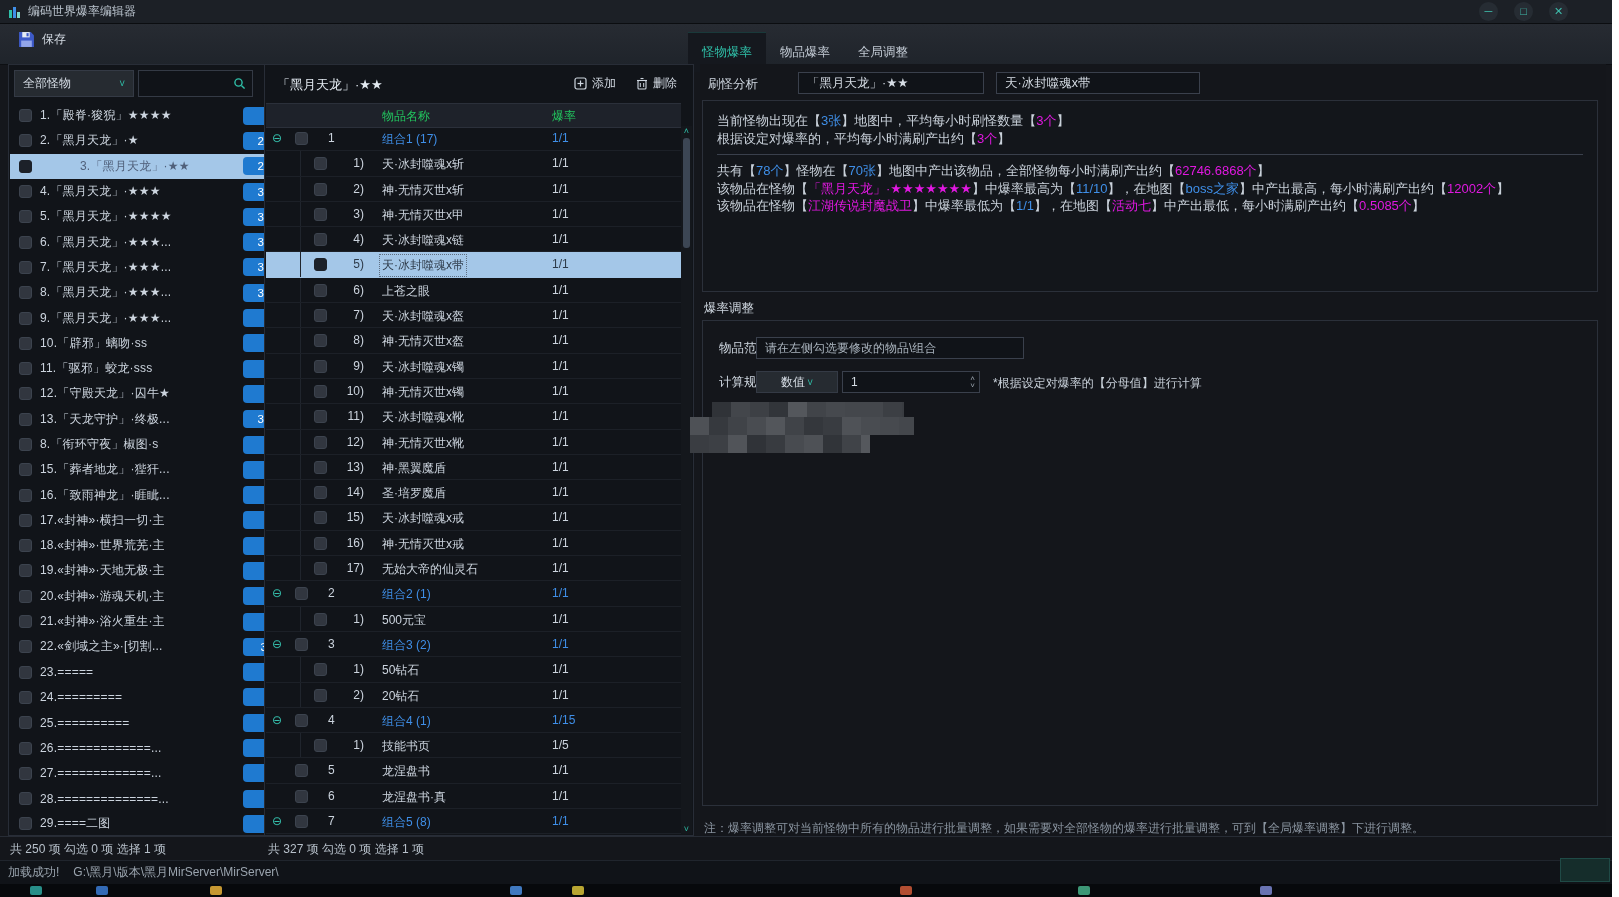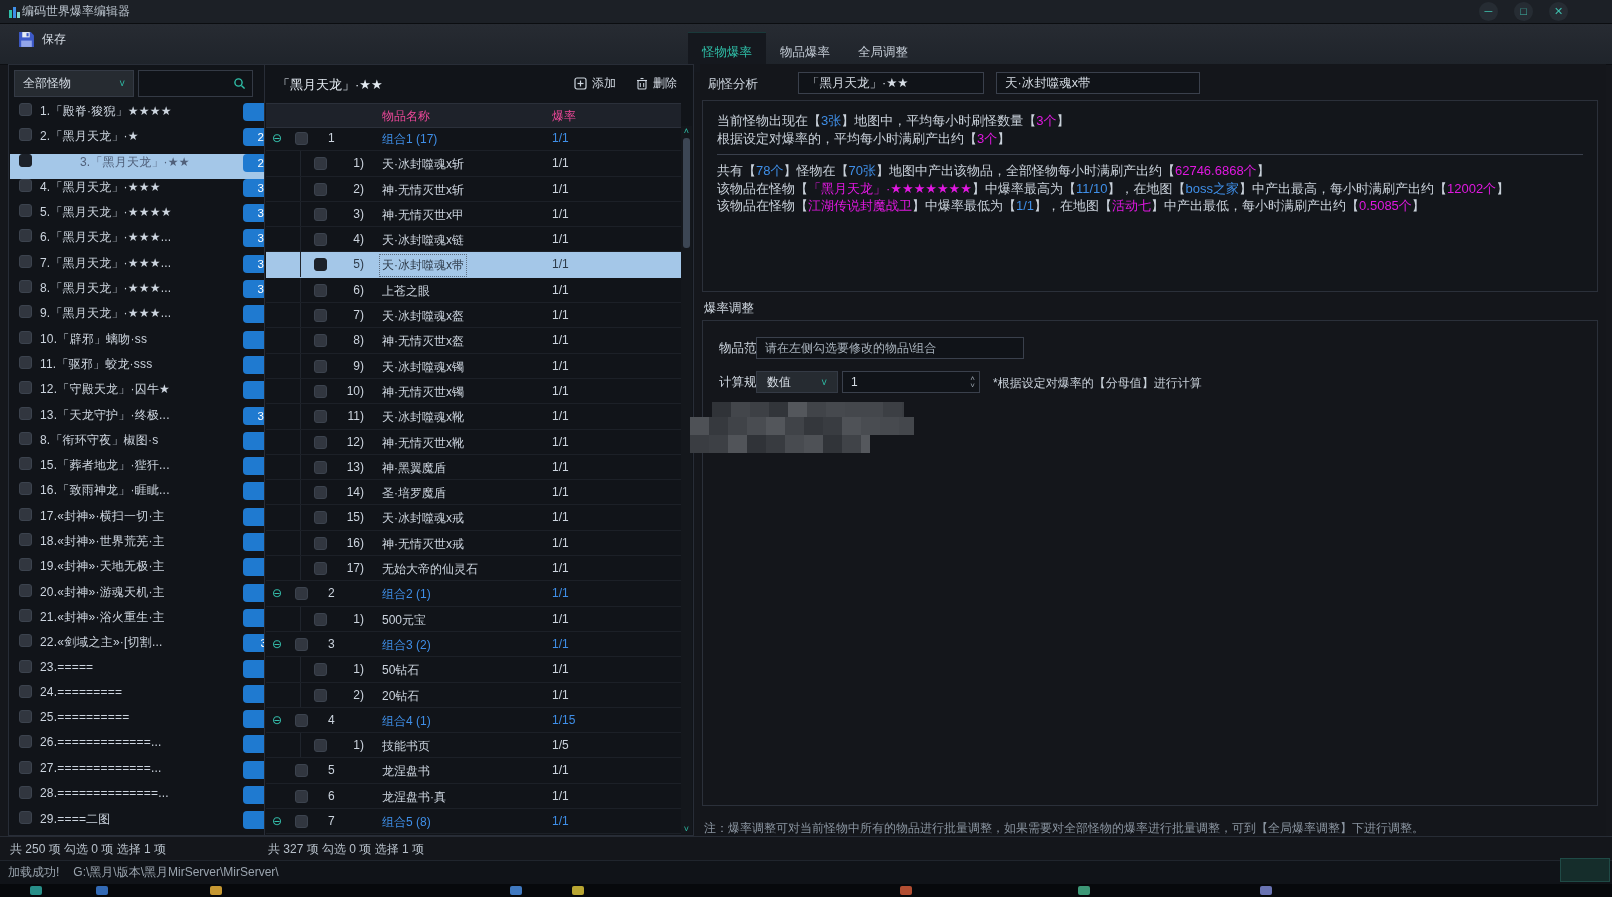--- a/index.html
+++ b/index.html
@@ -2,21 +2,21 @@
 <html><head>
 <meta charset="utf-8">
 <style>
   html,body{margin:0;padding:0;}
   body{width:1619px;height:897px;background:#ffffff;overflow:hidden;
        font-family:"Liberation Sans","DejaVu Sans",sans-serif;position:relative;}
   .app{position:absolute;left:0;top:0;width:1612px;height:884px;background:#15171c;color:#c9d1da;}
 
   
   .titlebar{position:absolute;left:0;top:0;right:0;height:23px;background:#1c2026;
-            border-bottom:1px solid #0b0d10;display:flex;align-items:center;
+            border-bottom:1px solid #0b0d10;display:flex;align-items:center;gap:6px;
             padding:0 8px;font-size:12px;color:#b9c2cc;}
   .win-controls{margin-left:auto;display:flex;gap:16px;padding-right:36px;}
   .wc{width:19px;height:19px;border-radius:50%;background:#262c33;color:#3fbfae;
       display:flex;align-items:center;justify-content:center;font-size:11px;line-height:1;cursor:default;}
 
   
   .toolbar{position:absolute;left:0;top:24px;right:0;height:40px;
            background:linear-gradient(#272b32,#1f242b);border-bottom:1px solid #0d0f13;}
   .save-btn{position:absolute;left:18px;top:7px;display:flex;align-items:center;gap:7px;
             font-size:12px;color:#d4dbe3;cursor:default;}
@@ -33,39 +33,39 @@
 
   
   .dd{position:absolute;left:5px;top:5px;width:120px;height:27px;background:#262b31;
       border:1px solid #343a45;box-sizing:border-box;display:flex;align-items:center;
       padding:0 8px;font-size:12px;color:#d8dfe7;}
   .dd .chev{margin-left:auto;color:#2fbfa8;font-size:10px;}
   .searchbox{position:absolute;left:129px;top:5px;width:115px;height:27px;background:#101318;
       border:1px solid #343a45;box-sizing:border-box;display:flex;align-items:center;padding:0 6px;}
   .searchbox input{flex:1;min-width:0;background:transparent;border:none;outline:none;color:#d8dfe7;font-size:12px;}
   .monster-list{position:absolute;left:1px;right:12px;top:38px;bottom:1px;overflow:hidden;}
-  .m-row{display:flex;height:25.3px;padding:0 4px 0 9px;font-size:12px;color:#ccd4de;white-space:nowrap;}
+  .m-row{display:flex;align-items:center;height:25.3px;padding:0 4px 0 9px;font-size:12px;color:#ccd4de;white-space:nowrap;}
   .m-row .m-label{flex:1;overflow:hidden;text-overflow:clip;margin-left:8px;letter-spacing:.2px;}
   .m-row.sel{background:#a4c7e8;color:#50607a;gap:40px;}
   .cb{width:13px;height:13px;border-radius:3px;background:#31363f;border:1px solid #3c434e;flex:none;box-sizing:border-box;}
   .m-row.sel .cb{background:#1c2129;border-color:#1c2129;}
   .badge{width:48px;height:18px;background:#1f7ad0;border-radius:4px;color:#fff;flex:none;
          display:flex;align-items:center;justify-content:center;font-size:11.5px;}
   .vscroll{position:absolute;right:1px;top:38px;bottom:1px;width:11px;background:#14171c;}
   .vscroll .up,.vscroll .dn{position:absolute;left:0;width:100%;text-align:center;color:#2fbfa8;font-size:9px;line-height:10px;}
   .vscroll .up{top:0;} .vscroll .dn{bottom:0;}
   .vscroll .thumb{position:absolute;left:2px;width:7px;border-radius:3px;background:#3c4654;}
 
   
   .mid-head{position:absolute;left:0;top:0;right:0;height:38px;}
   .mid-title{position:absolute;left:12px;top:11px;font-size:13px;color:#e3eaf1;}
   .mid-actions{position:absolute;right:16px;top:10px;display:flex;gap:20px;}
   .tool-link{display:flex;align-items:center;gap:5px;font-size:12px;color:#d2d9e2;cursor:default;}
   .thead{position:absolute;left:1px;right:12px;top:38px;height:23px;background:#1e222a;
-         border-top:1px solid #2b303a;border-bottom:1px solid #2b303a;font-size:12px;color:#ec4899;}
+         border-top:1px solid #2b303a;border-bottom:1px solid #2b303a;font-size:12px;color:#22c55e;}
   .thead .h1{position:absolute;left:116px;top:4px;} .thead .h2{position:absolute;left:286px;top:4px;}
   .item-table{position:absolute;left:1px;right:12px;top:61px;bottom:1px;overflow:hidden;}
   .t-row{position:relative;height:25.3px;border-bottom:1px solid #1c2027;font-size:12px;color:#ccd4de;box-sizing:border-box;}
   .t-row .expander{position:absolute;left:6px;top:5px;color:#35c0ad;font-size:12px;line-height:14px;}
   .t-row .cb{position:absolute;left:48px;top:6px;}
   .t-row.group .cb,.t-row.top .cb{position:absolute;left:29px;top:6px;}
   .t-row .idx{position:absolute;left:56px;top:5px;width:42px;text-align:right;}
   .t-row.group .idx,.t-row.top .idx{left:62px;width:30px;text-align:left;}
   .t-row .iname{position:absolute;left:116px;top:5px;}
   .t-row .rate{position:absolute;left:286px;top:5px;}
@@ -93,21 +93,21 @@
                 border:1px solid #2b303a;box-sizing:border-box;padding:11px 14px;font-size:13px;line-height:17.5px;}
   .a-line{white-space:nowrap;}
   .a-div{border-top:1px solid #3a404c;margin:7px 0;}
   .c-b{color:#3f8fe8;} .c-m{color:#e018e0;}
   .sec-title{position:absolute;left:4px;top:236px;font-size:12.5px;color:#cfd7e0;}
   .adjust-box{position:absolute;left:2px;right:8px;top:256px;height:486px;border:1px solid #2b303a;box-sizing:border-box;}
   .aj-label{position:absolute;left:16px;font-size:12.5px;color:#cfd7e0;}
   .scope-input{position:absolute;left:53px;top:16px;width:268px;height:22px;background:#101318;border:1px solid #3a404c;
                box-sizing:border-box;font-size:12px;color:#aab4be;line-height:20px;padding:0 8px;white-space:nowrap;}
   .rule-dd{position:absolute;left:53px;top:50px;width:82px;height:22px;background:#262b31;border:1px solid #343a45;
-           box-sizing:border-box;display:flex;align-items:center;padding:0 10px;font-size:12px;color:#d8dfe7;}
+           box-sizing:border-box;display:flex;align-items:center;padding:0 24px;font-size:12px;color:#d8dfe7;}
   .rule-dd .chev{margin-left:auto;color:#2fbfa8;font-size:10px;}
   .rule-spin{position:absolute;left:139px;top:50px;width:138px;height:22px;background:#101318;border:1px solid #3a404c;
              box-sizing:border-box;display:flex;align-items:center;padding:0 4px 0 8px;font-size:12px;color:#d6dde5;}
   .spin-arrows{margin-left:auto;display:flex;flex-direction:column;color:#9aa4ae;font-size:8px;line-height:7px;text-align:center;}
   .rule-note{position:absolute;left:290px;top:54px;font-size:12px;color:#c9d1da;white-space:nowrap;}
   .rp-note{position:absolute;left:4px;top:756px;font-size:12px;color:#8a94a0;white-space:nowrap;}
 
   
   .mosaic{position:absolute;left:690px;top:402px;width:224px;height:51px;}
   .mo-row{position:absolute;display:flex;overflow:hidden;}

